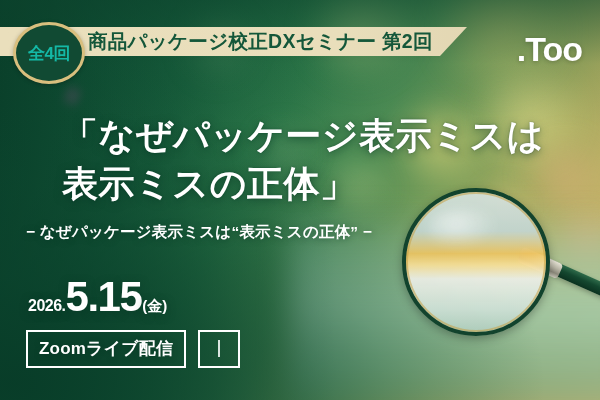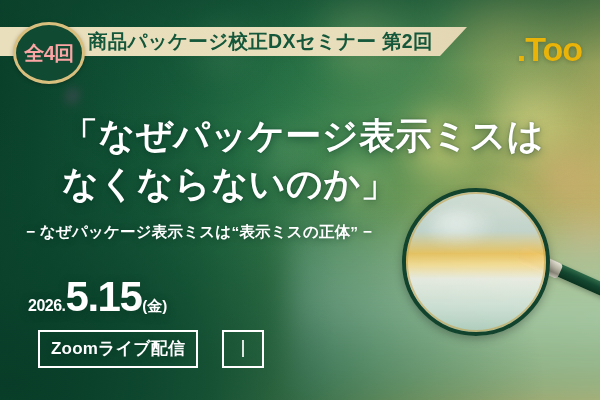--- a/index.html
+++ b/index.html
@@ -180,33 +180,33 @@
     border-radius: 50%;
     background: #114a33;
     border: 3px solid #d9bf7e;
     display: flex;
     align-items: center;
     justify-content: center;
     z-index: 4;
     box-shadow: 0 1px 4px rgba(0,0,0,0.25);
   }
   .round-badge span {
-    color: #fca5a5;
-    font-size: 20px;
+    color: #14b8a6;
+    font-size: 17px;
     font-weight: 700;
     letter-spacing: -0.5px;
     white-space: nowrap;
   }
 
   
   .brand {
     position: absolute;
     right: 18px;
     top: 30px;
-    color: #eab308;
+    color: #ffffff;
     font-size: 34px;
     font-weight: 700;
     letter-spacing: -1px;
     z-index: 5;
     text-shadow: 0 1px 4px rgba(0,0,0,0.22);
   }
 
   
   .headline {
     position: absolute;
@@ -287,21 +287,20 @@
     border: 2px solid #ffffff;
     color: #ffffff;
     font-size: 17px;
     font-weight: 700;
     padding: 5px 11px 6px;
     white-space: nowrap;
     letter-spacing: 0.2px;
     text-shadow: 0 1px 5px rgba(6,48,32,0.5);
     display: flex;
     align-items: center;
-    margin-left: 12px;
   }
   .pill .sep {
     display: inline-block;
     width: 2px;
     height: 17px;
     background: rgba(255,255,255,0.85);
     margin: 0 7px;
   }
 </style>
 </head>
@@ -342,21 +341,21 @@
   </div>
 
   <div class="round-badge">
     <span>全4回</span>
   </div>
 
   <div class="brand">.Too</div>
 
   <div class="headline">
     <span class="ln">「なぜパッケージ表示ミスは</span>
-    <span class="ln">なくならないのか」</span>
+    <span class="ln">表示ミスの正体」</span>
   </div>
 
   <div class="subtitle">− なぜパッケージ表示ミスは“表示ミスの正体” −</div>
 
   <div class="date-row">
     <span class="date-year">2026.</span>
     <span class="date-md">5.15</span>
     <span class="date-dow">(金)</span>
   </div>
 

